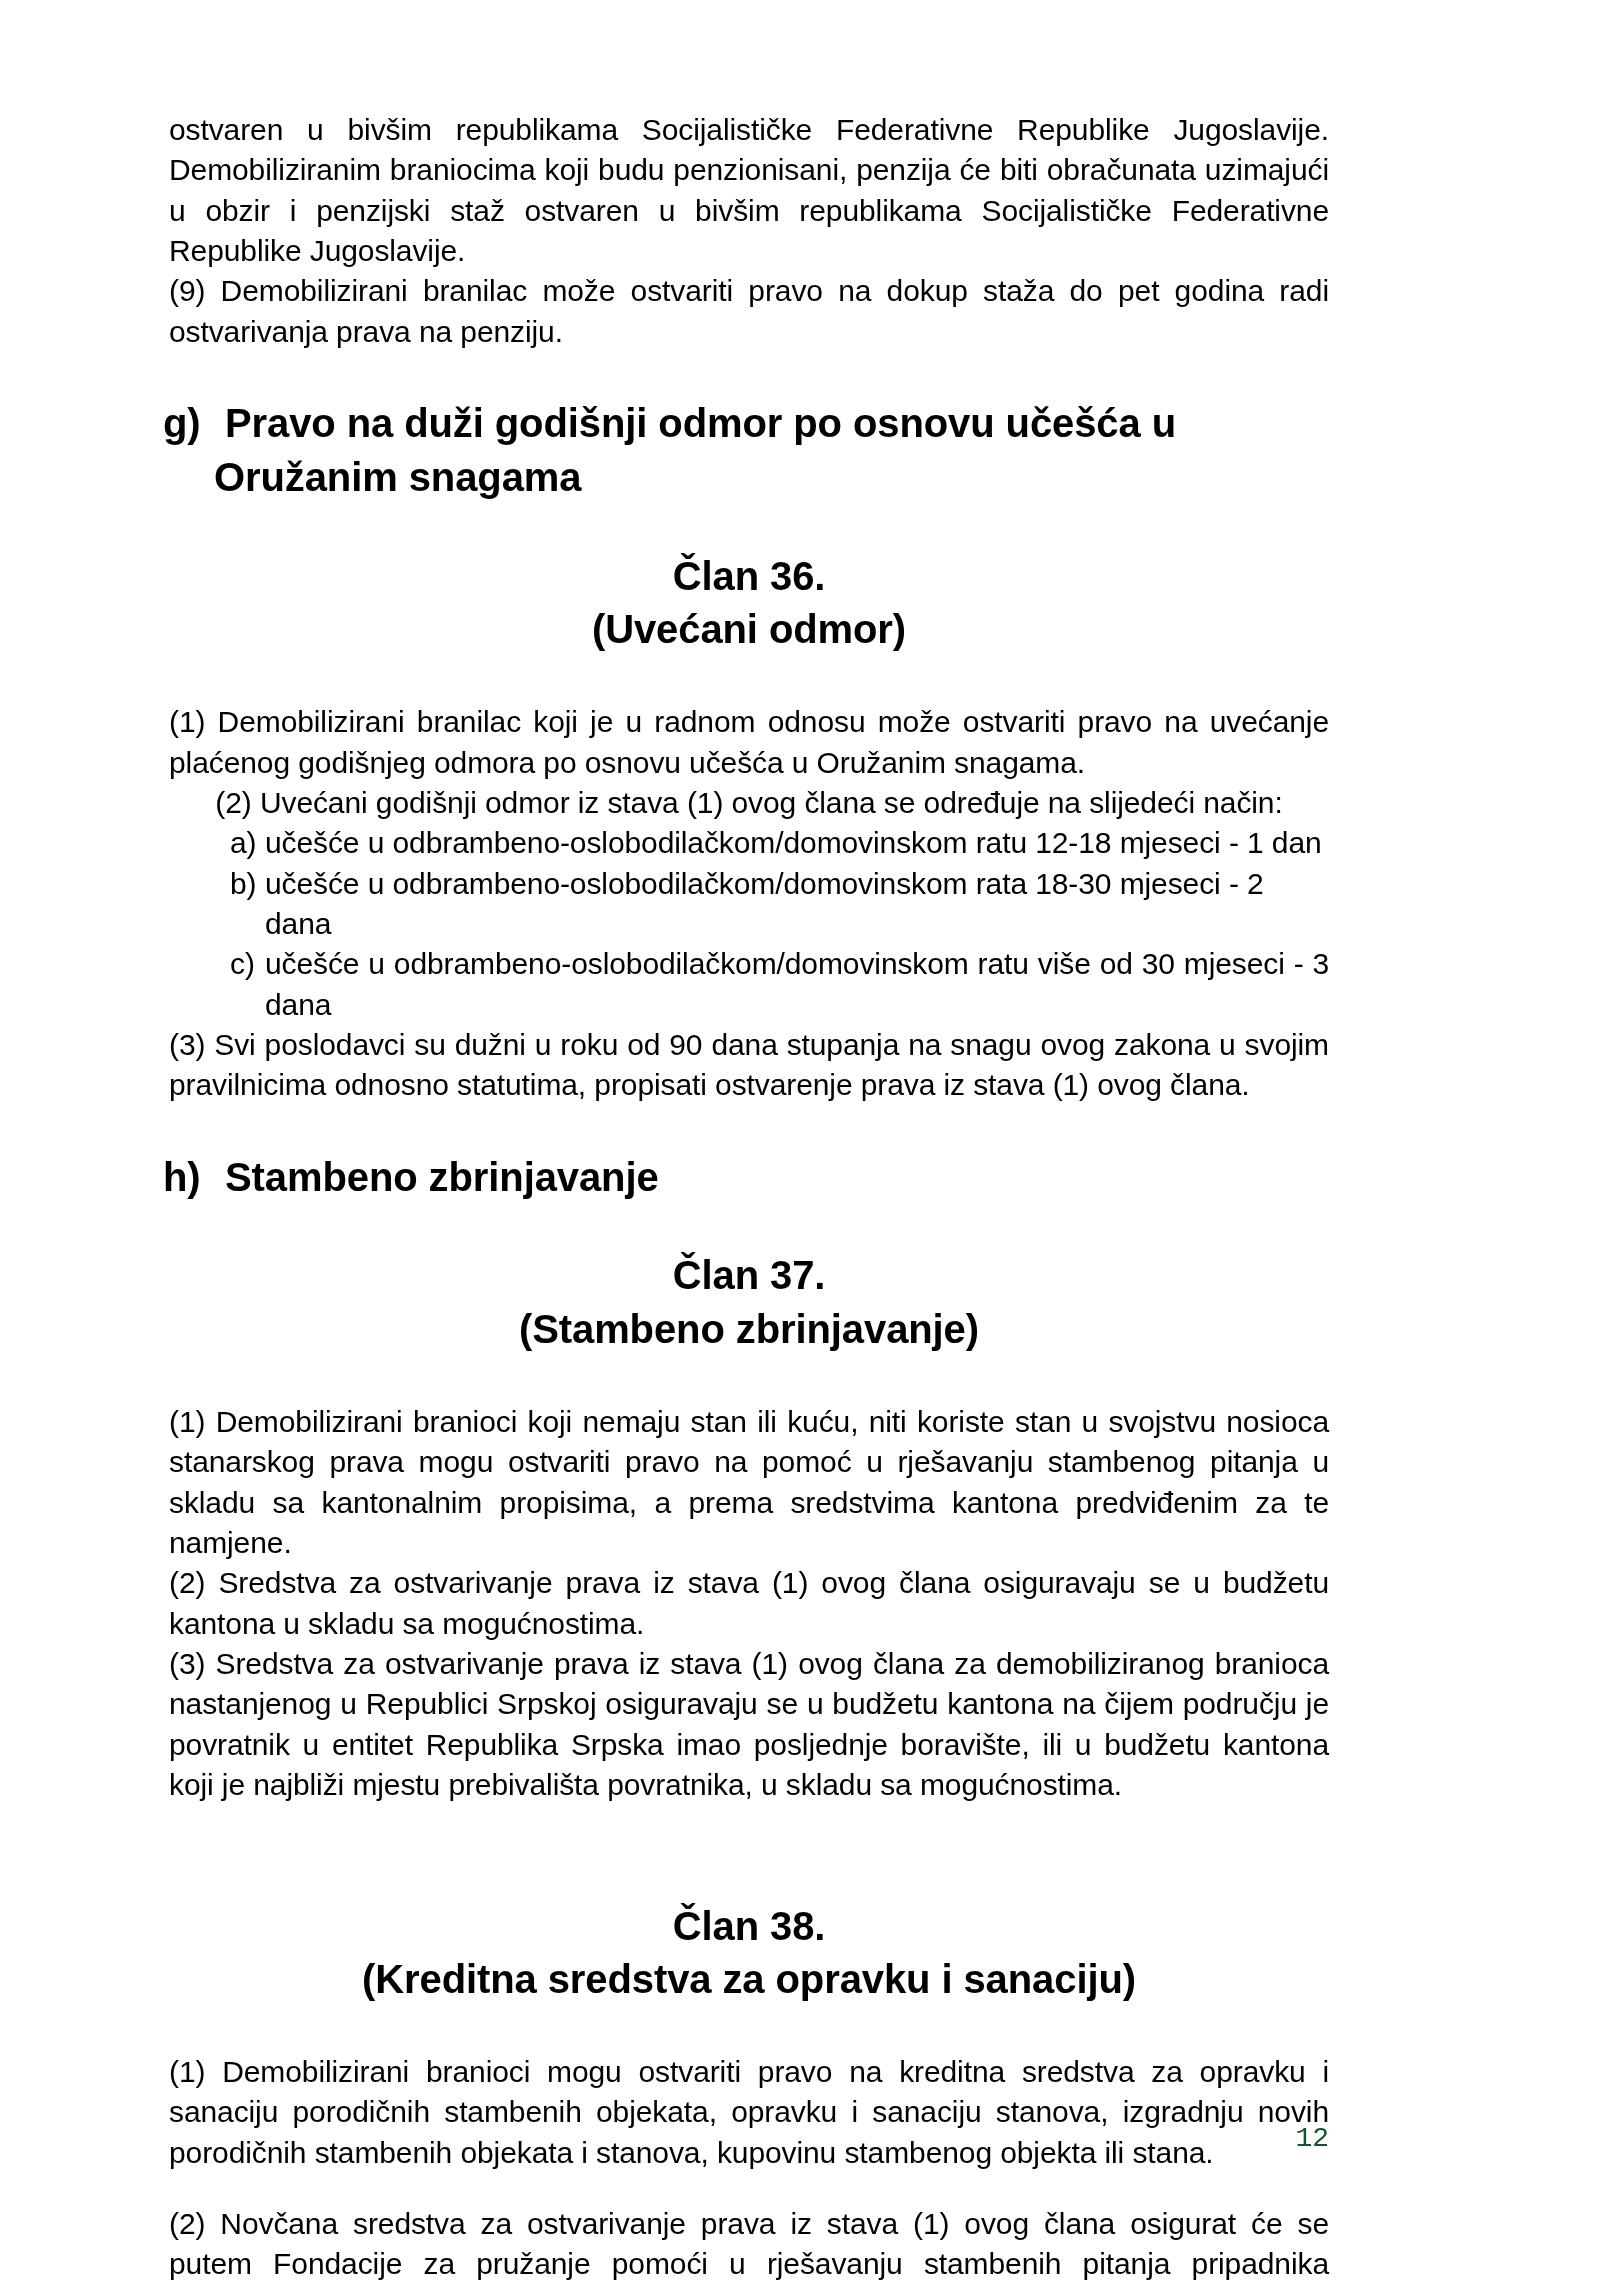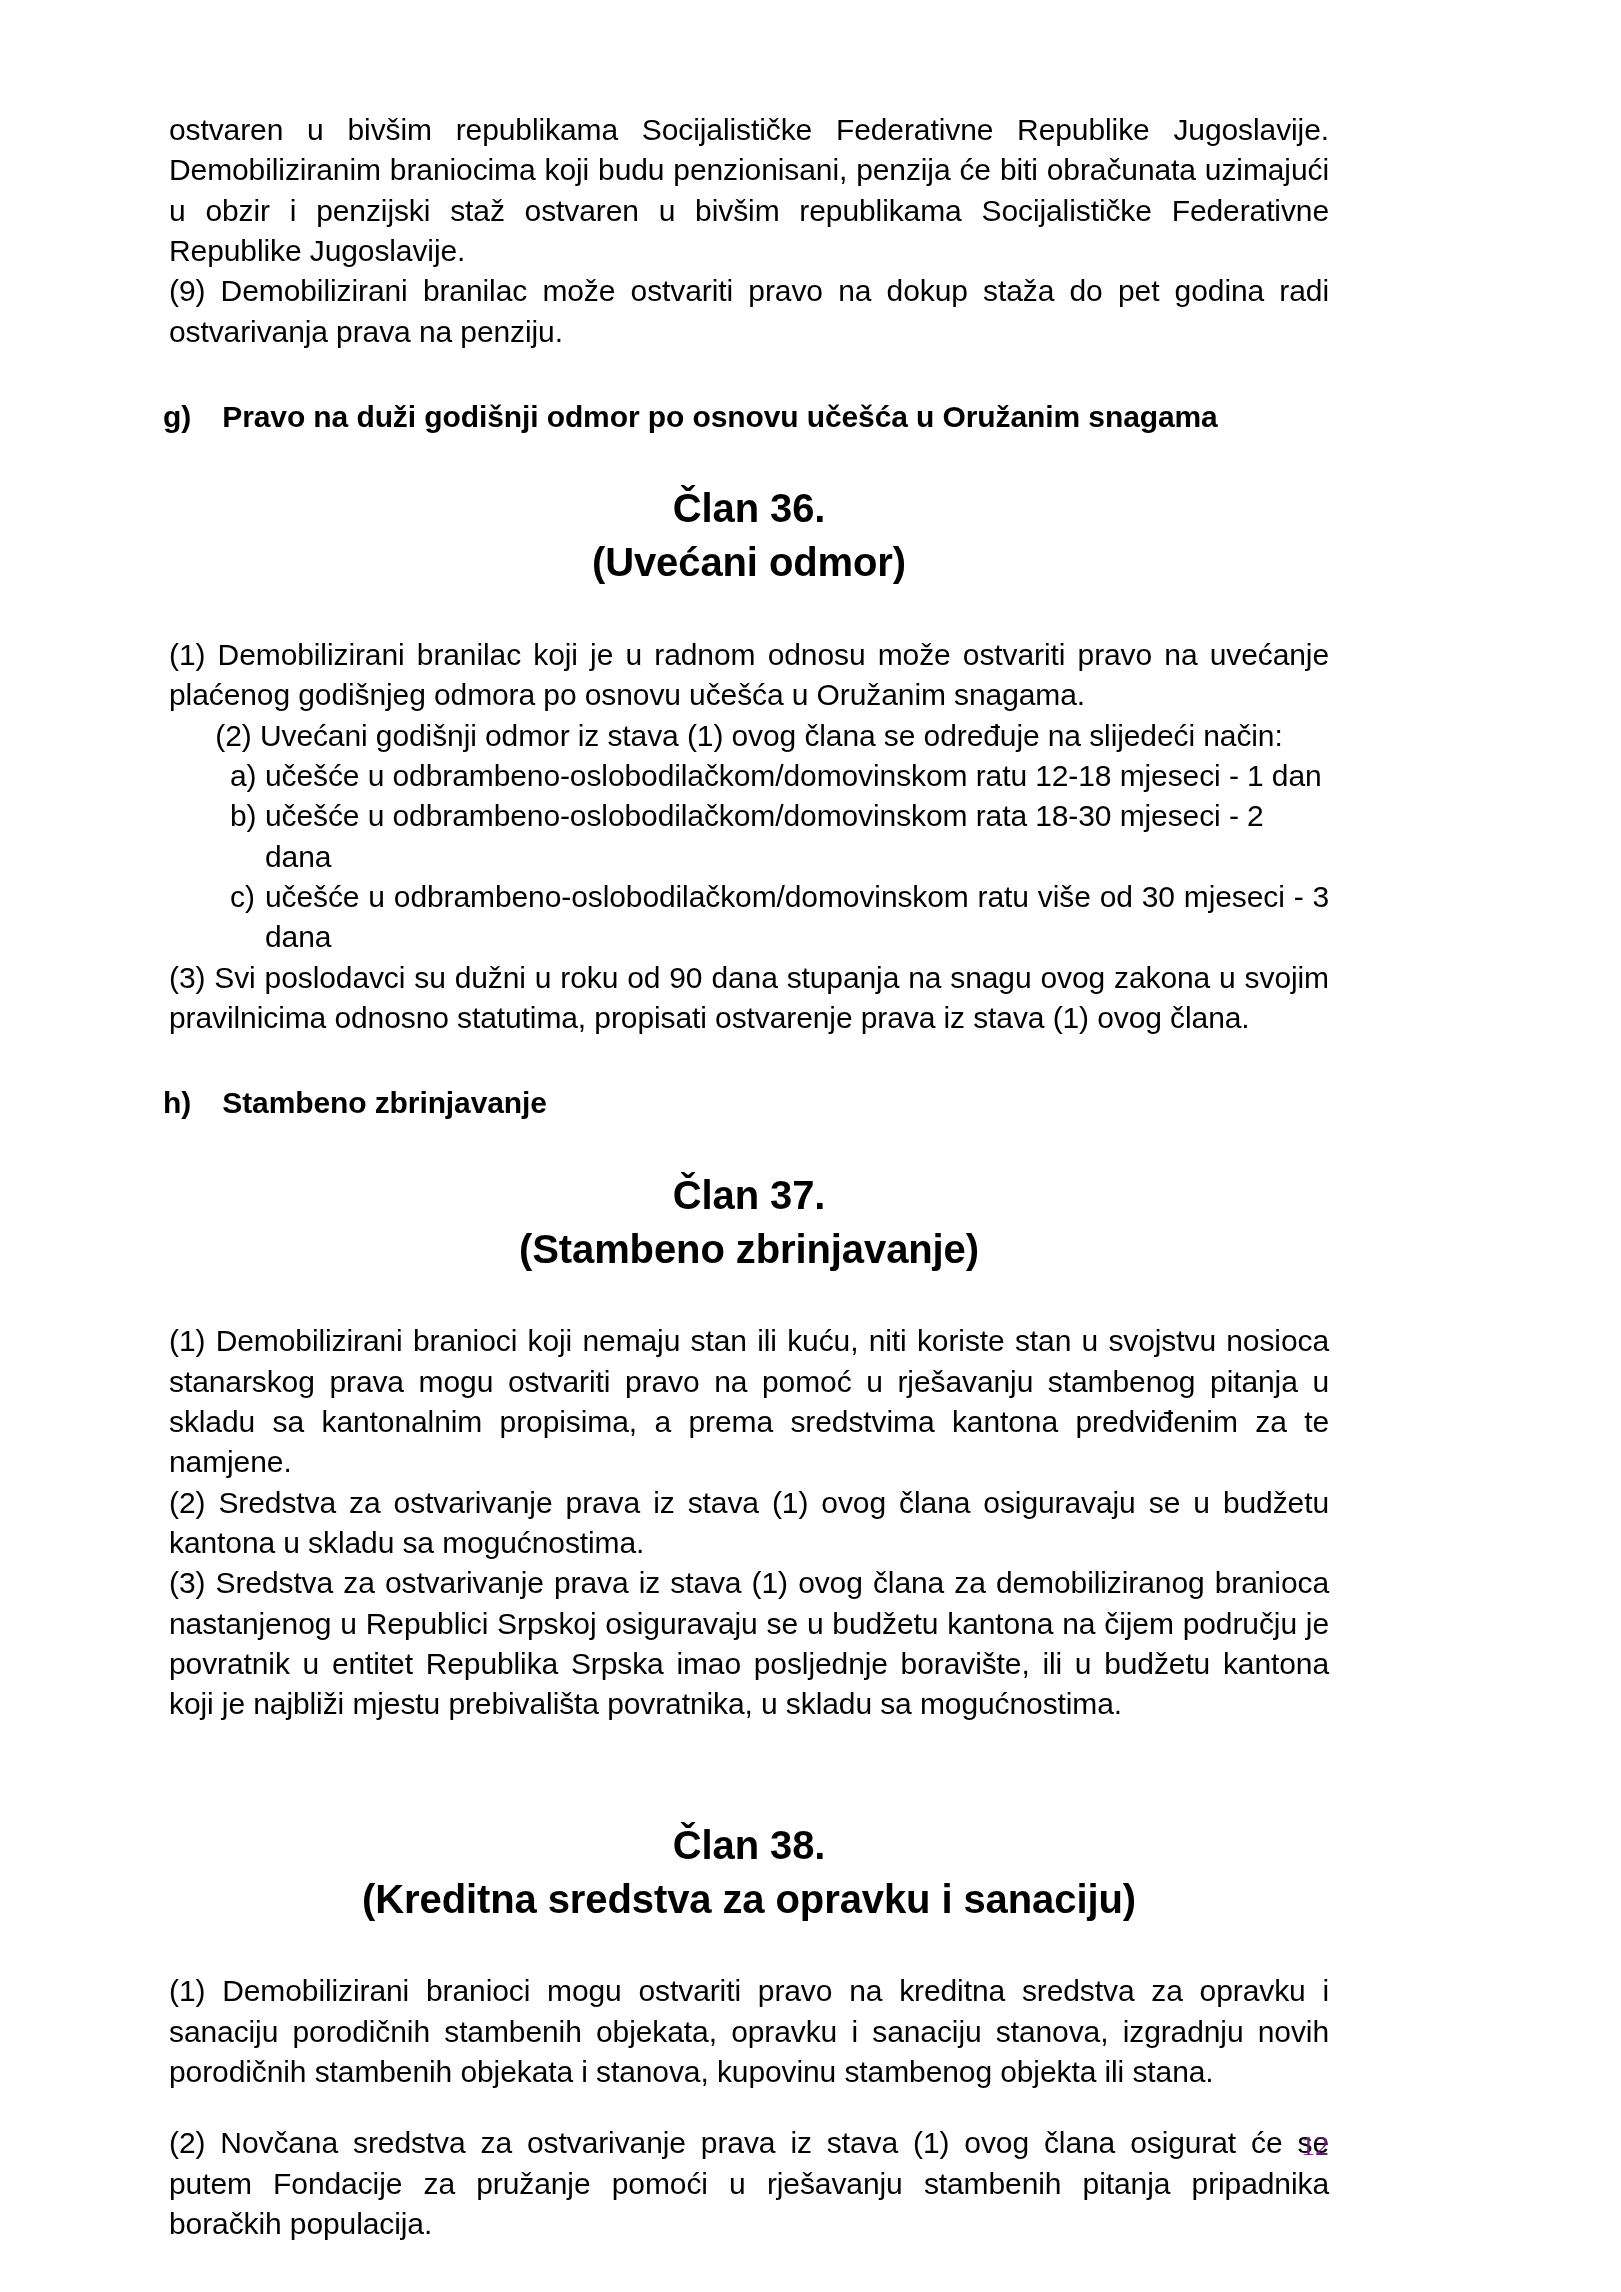--- a/index.html
+++ b/index.html
@@ -40,21 +40,21 @@
   }
   .para.nojust {
     text-align: center;
   }
   .spacer-m { height: 31px; }
   .spacer-l { height: 45px; }
   .spacer-xxl { height: 94px; }
 
   .section-heading {
     font-weight: bold;
-    font-size: 30px;
+    font-size: 40px;
     line-height: 1.345;
     padding-left: 45px;
     text-indent: -25.5px;
     text-align: left;
   }
   .section-heading .marker {
     display: inline-block;
     min-width: 25.5px;
   }
   .article-title {
@@ -84,25 +84,25 @@
   }
   .list li.wrap {
     text-align: justify;
   }
   .li-cont {
     display: block;
   }
   .page-number {
     position: absolute;
     right: 165px;
-    bottom: 133px;
-    font-family: Liberation Serif, serif;
+    bottom: 140px;
+    font-family: Liberation Mono, monospace;
     font-size: 28px;
     line-height: 1;
-    color: #701a75;
+    color: #14532d;
   }
 </style>
 </head>
 <body>
 
 <div class="page">
   <div class="doc-body">
 
     <p class="para">ostvaren u bivšim republikama Socijalističke Federativne Republike Jugoslavije. Demobiliziranim braniocima koji budu penzionisani, penzija će biti obračunata uzimajući u obzir i penzijski staž ostvaren u bivšim republikama Socijalističke Federativne Republike Jugoslavije.</p>
 

